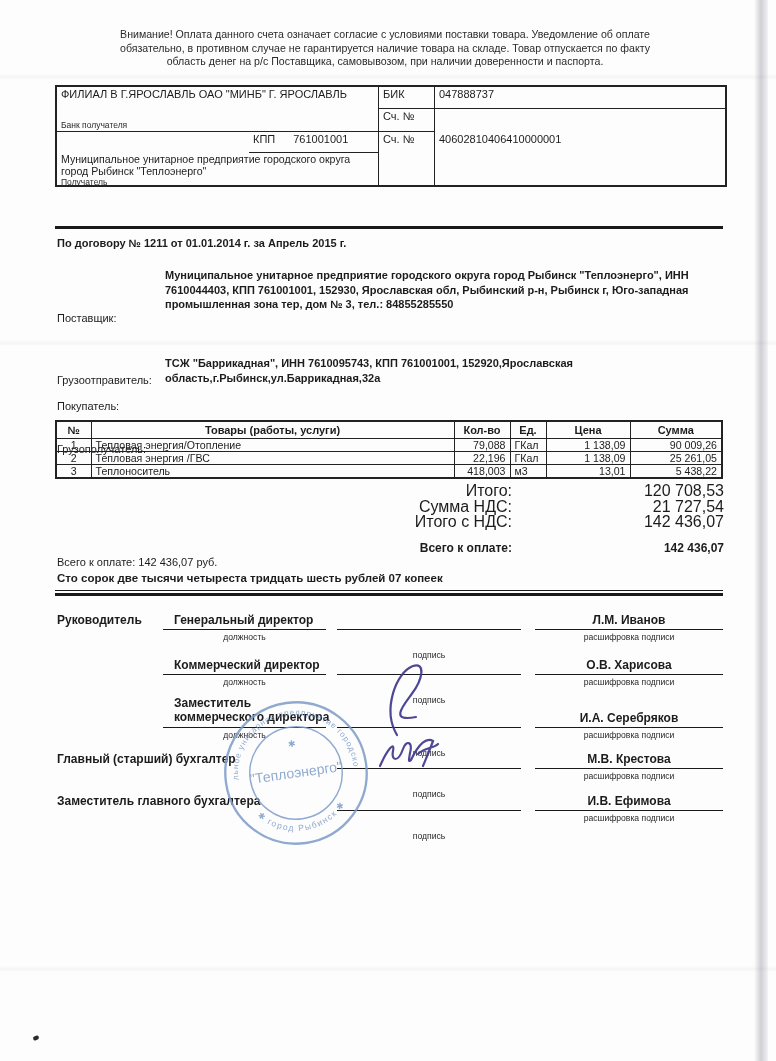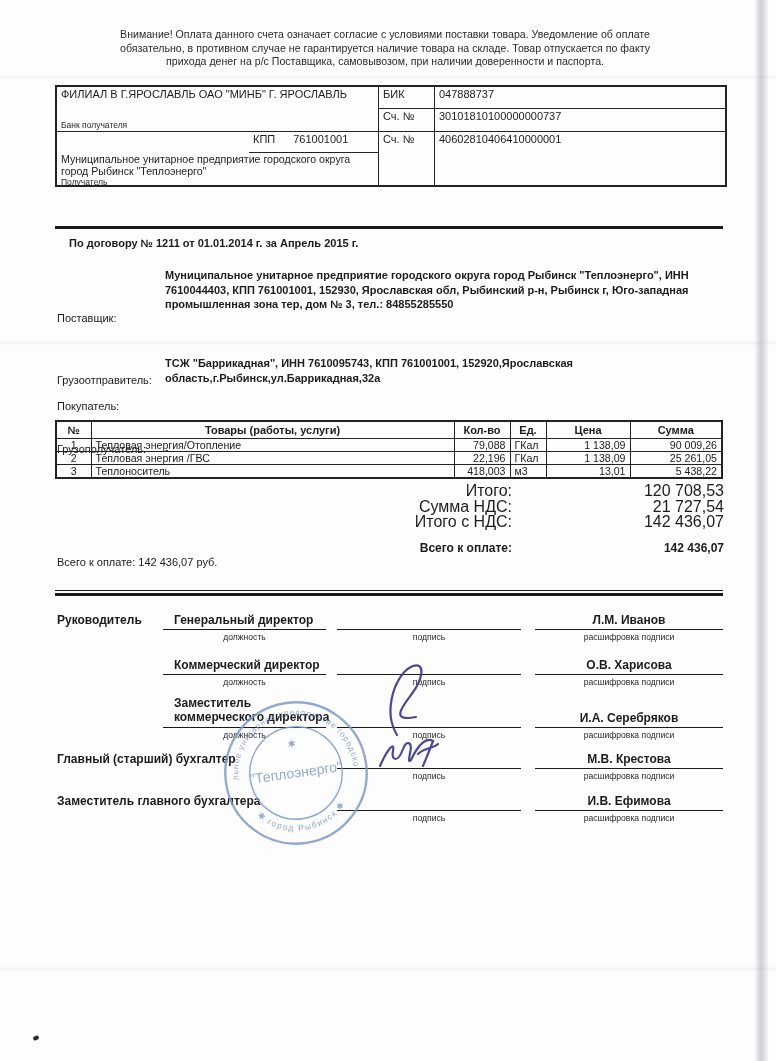--- a/index.html
+++ b/index.html
@@ -23,21 +23,21 @@
   .br{border-right:1.5px solid #222;} .bb{border-bottom:1.5px solid #222;}
   .bank .small-label{font-size:8.5px;color:#2a2a2c;}
   .bank-name-cell{grid-column:1/3;grid-row:1/3;display:flex;flex-direction:column;justify-content:space-between;}
   .company-cell{grid-column:1/3;grid-row:4/5;display:flex;flex-direction:column;justify-content:space-between;font-size:10.6px;line-height:11.5px;}
   .acc2-label{grid-column:3/4;grid-row:3/5;}
   .acc2-value{grid-column:4/5;grid-row:3/5;}
   .pair-gap{display:inline-block;width:26px;}
   
   .title{left:57px;top:202px;font-size:15.5px;font-weight:bold;}
   .title-rule{left:55px;top:226px;width:668px;height:3px;background:#1a1a1c;}
-  .contract{left:57px;top:237px;font-size:11px;font-weight:bold;margin-left:12px;}
+  .contract{left:57px;top:237px;font-size:11px;font-weight:bold;}
   
   .plabel{left:57px;font-size:11px;margin-top:44px;}
   .pvalue{left:165px;width:560px;font-size:11px;font-weight:bold;line-height:14.5px;}
   
   .items{left:55px;top:420px;width:668px;border-collapse:collapse;font-size:10.6px;}
   .items th{border:1.5px solid #222;font-size:11px;font-weight:bold;height:16px;padding:0 3px;}
   .items td{border:1px solid #222;height:12px;padding:0 4px;line-height:12px;}
   .items{border:2px solid #222;}
   .ta-c{text-align:center}.ta-r{text-align:right}.ta-l{text-align:left}
   
@@ -53,48 +53,47 @@
   .final-rule{left:55px;top:590px;width:668px;height:2px;border-top:1.5px solid #1a1a1c;border-bottom:3px solid #1a1a1c;}
   
   .sig-label{font-size:12px;font-weight:bold;left:57px;}
   .role{font-size:12px;font-weight:bold;left:174px;}
   .sline{height:0;border-top:1.6px solid #1a1a1c;}
   .mid-line{left:337px;width:184px;}
   .right-line{left:535px;width:188px;}
   .role-line{left:163px;width:163px;}
   .caption{font-size:8.6px;color:#2a2a2c;text-align:center;}
   .cap-role{left:163px;width:163px;}
-  .cap-mid{left:337px;width:184px;}
+  .cap-mid{left:337px;width:184px;margin-top:18px;}
   .cap-right{left:535px;width:188px;}
   .sig-name{left:535px;width:188px;text-align:center;font-size:12px;font-weight:bold;}
   .stamp{left:219px;top:693px;opacity:.85;}
   .ink{left:330px;top:650px;}
 </style>
 </head>
 <body>
 
 <div id="page">
 
   <div class="edge-shadow"></div>
   <div class="crease" style="top:74px"></div>
   <div class="crease" style="top:340px"></div>
   <div class="crease" style="top:966px"></div>
   <div class="speck"></div>
 
-  <div class="abs notice">Внимание! Оплата данного счета означает согласие с условиями поставки товара. Уведомление об оплате обязательно, в противном случае не гарантируется наличие товара на складе. Товар отпускается по факту прихода денег на р/с Поставщика, самовывозом, при наличии доверенности и паспорта.</div>
+  <div class="abs notice">Внимание! Оплата данного счета означает согласие с условиями поставки товара. Уведомление об оплате обязательно, в противном случае не гарантируется наличие товара на складе. Товар отпускается по факту область денег на р/с Поставщика, самовывозом, при наличии доверенности и паспорта.</div>
 
   <div class="abs bank">
     <div class="cell br bb bank-name-cell">
       <span>ФИЛИАЛ В Г.ЯРОСЛАВЛЬ ОАО "МИНБ" Г. ЯРОСЛАВЛЬ</span>
       <span class="small-label">Банк получателя</span>
     </div>
     <div class="cell br bb" style="grid-column:3/4;grid-row:1/2">БИК</div>
     <div class="cell bb" style="grid-column:4/5;grid-row:1/2">047888737</div>
     <div class="cell br bb" style="grid-column:3/4;grid-row:2/3">Сч. №</div>
-    <div class="cell bb" style="grid-column:4/5;grid-row:2/3">30101810100000000737</div>
     <div class="cell br bb" style="grid-column:2/3;grid-row:3/4">
       <span>КПП</span><span class="pair-gap" style="width:18px"></span><span>761001001</span>
     </div>
     <div class="cell br acc2-label">Сч. №</div>
     <div class="cell acc2-value">40602810406410000001</div>
     <div class="cell br company-cell">
       <span>Муниципальное унитарное предприятие городского округа город Рыбинск "Теплоэнерго"</span>
       <span class="small-label">Получатель</span>
     </div>
   </div>
@@ -168,20 +167,21 @@
         <span class="tl">Итого с НДС:</span>
         <span class="tv">142 436,07</span>
       </div>
   </div>
   <div class="abs grand">
     <span class="tl">Всего к оплате:</span>
     <span class="tv">142 436,07</span>
   </div>
 
   <div class="abs amount-line">Всего к оплате: 142 436,07 руб.</div>
+  <div class="abs amount-words">Сто сорок две тысячи четыреста тридцать шесть рублей 07 копеек</div>
   <div class="abs final-rule"></div>
 
   <div class="abs sig-label" style="top:613px">Руководитель</div>
 
   <div class="abs role" style="top:613px">Генеральный директор</div>
   <div class="abs sline role-line" style="top:629px"></div>
   <div class="abs caption cap-role" style="top:632px">должность</div>
   <div class="abs sline mid-line" style="top:629px"></div>
   <div class="abs caption cap-mid" style="top:632px">подпись</div>
   <div class="abs sig-name" style="top:613px">Л.М. Иванов</div>

